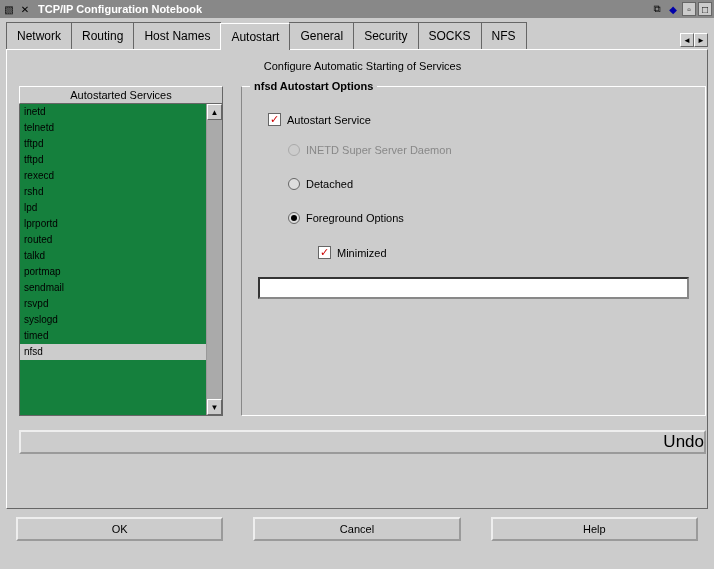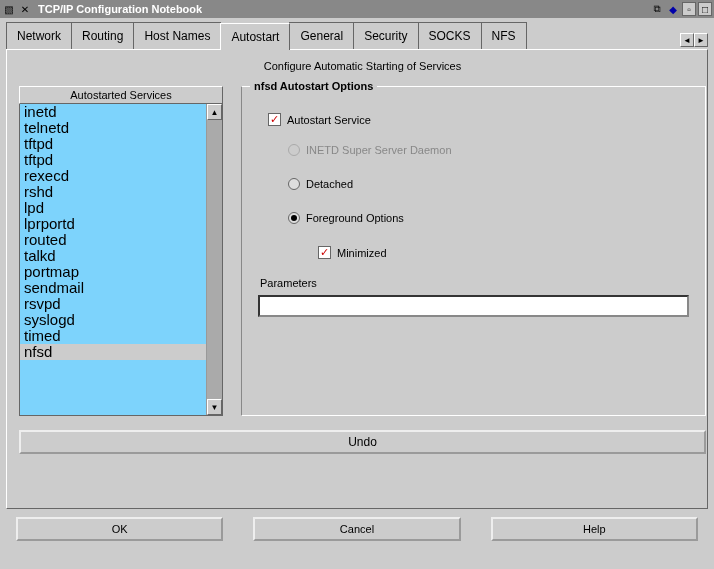--- a/index.html
+++ b/index.html
@@ -112,23 +112,23 @@
 }
 .list-wrap {
   flex: 1;
   display: flex;
   border: 1px solid #666;
   border-top: none;
   background: #fff;
 }
 .listbox {
   flex: 1;
-  background: #7dd3fc;
+  background: #15803d;
   overflow: hidden;
-  font-size: 15px;
+  font-size: 10px;
 }
 .listbox .item {
   padding: 1px 4px;
   cursor: pointer;
   line-height: 14px;
 }
 .listbox .item.selected {
   background: #cccccc;
   color: #000;
 }
@@ -212,22 +212,23 @@
   font-size: 11px;
 }
 .undo-row {
   margin-top: 14px;
 }
 .wide-btn {
   width: 100%;
   height: 24px;
   background: #cccccc;
   border: 2px outset #eee;
-  font-size: 12px;
-  cursor: pointer;
+  font-size: 17px;
+  cursor: pointer;
+  text-align: right;
 }
 .bottom-buttons {
   display: flex;
   gap: 30px;
   padding: 8px 10px 0 10px;
 }
 .bottom-buttons button {
   flex: 1;
   height: 24px;
   background: #cccccc;
@@ -328,21 +329,20 @@
                 <span class="dot"></span>
               </span>
             <span>Foreground Options</span>
           </div>
 
           <div class="checkbox-row indent2">
             <span class="chk">✓</span>
             <span>Minimized</span>
           </div>
 
-          <div class="param-label">Parameters</div>
           <input class="param-input" type="text" value="" style="">
         </div>
       </div>
     </div>
 
     <div class="undo-row">
       <button class="wide-btn"><span>Undo</span></button>
     </div>
   </div>
 

